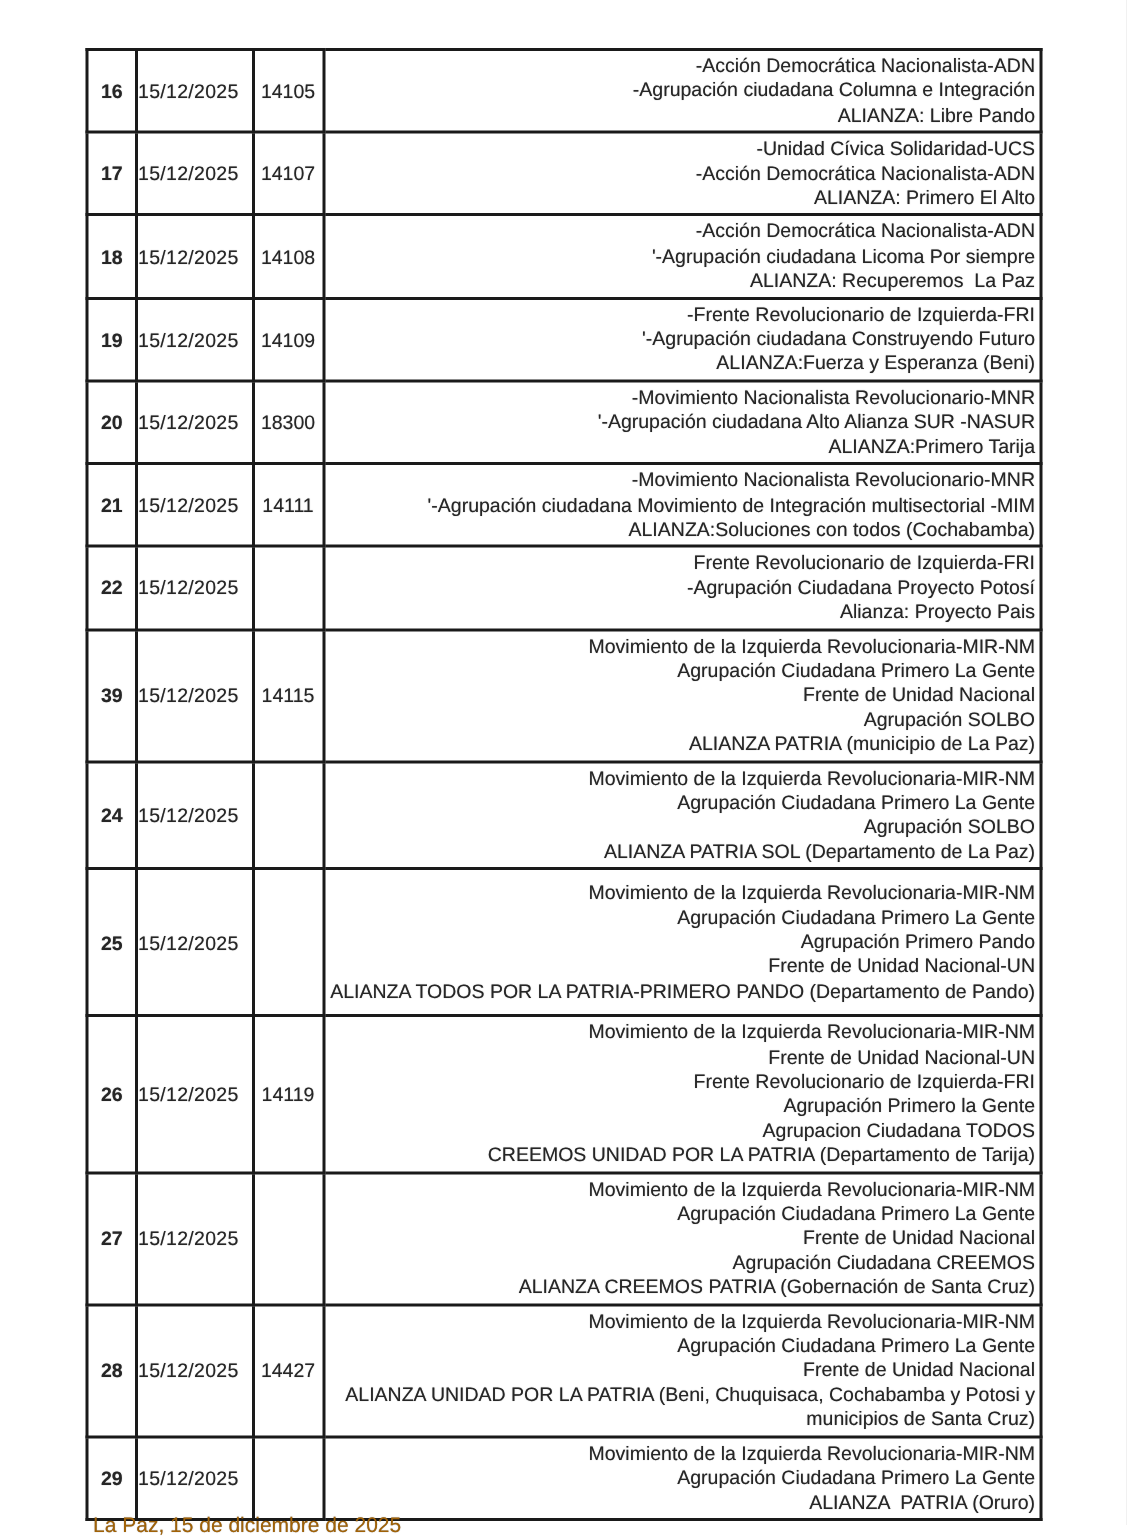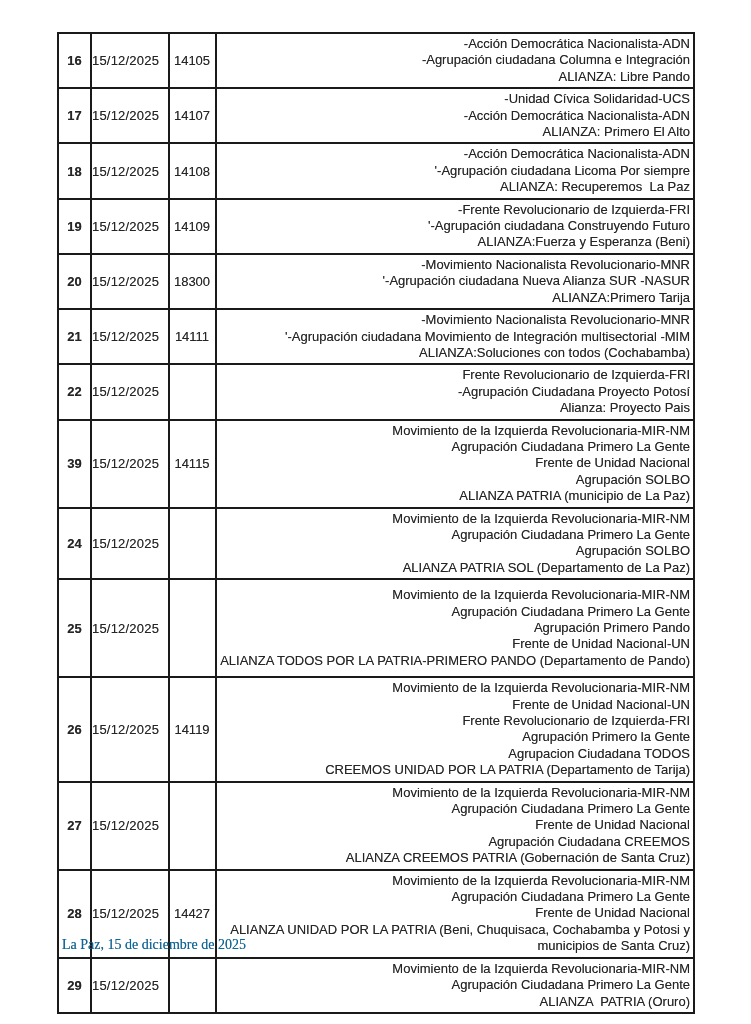--- a/index.html
+++ b/index.html
@@ -48,25 +48,24 @@
     text-align: right;
     padding: 2px 3px 2px 3px;
   }
   .party-line {
     line-height: 16.4px;
     white-space: pre-wrap;
   }
   .footer-line {
     position: absolute;
     left: 62px;
-    top: 937px;
+    top: 1008px;
     font-size: 14px;
-    color: #0369a1;
+    color: #a16207;
     text-shadow: 0 0 0.6px rgba(40,40,40,0.55);
-    font-family: Liberation Serif, serif;
   }
 </style>
 </head>
 <body>
 
 <div class="page">
 
   <table class="reg-table">
     <colgroup>
       <col style="width:33px">
@@ -114,21 +113,21 @@
             <div class="party-line">'-Agrupación ciudadana Construyendo Futuro</div>
             <div class="party-line">ALIANZA:Fuerza y Esperanza (Beni)</div>
           </td>
         </tr>
         <tr style="height: 49px;">
           <td class="cell-num">20</td>
           <td class="cell-date">15/12/2025</td>
           <td class="cell-code">18300</td>
           <td class="cell-parties">
             <div class="party-line">-Movimiento Nacionalista Revolucionario-MNR</div>
-            <div class="party-line">'-Agrupación ciudadana Nueva Alianza SUR -NASUR</div>
+            <div class="party-line">'-Agrupación ciudadana Alto Alianza SUR -NASUR</div>
             <div class="party-line">ALIANZA:Primero Tarija</div>
           </td>
         </tr>
         <tr style="height: 51px;">
           <td class="cell-num">21</td>
           <td class="cell-date">15/12/2025</td>
           <td class="cell-code">14111</td>
           <td class="cell-parties">
             <div class="party-line">-Movimiento Nacionalista Revolucionario-MNR</div>
             <div class="party-line">'-Agrupación ciudadana Movimiento de Integración multisectorial -MIM</div>

